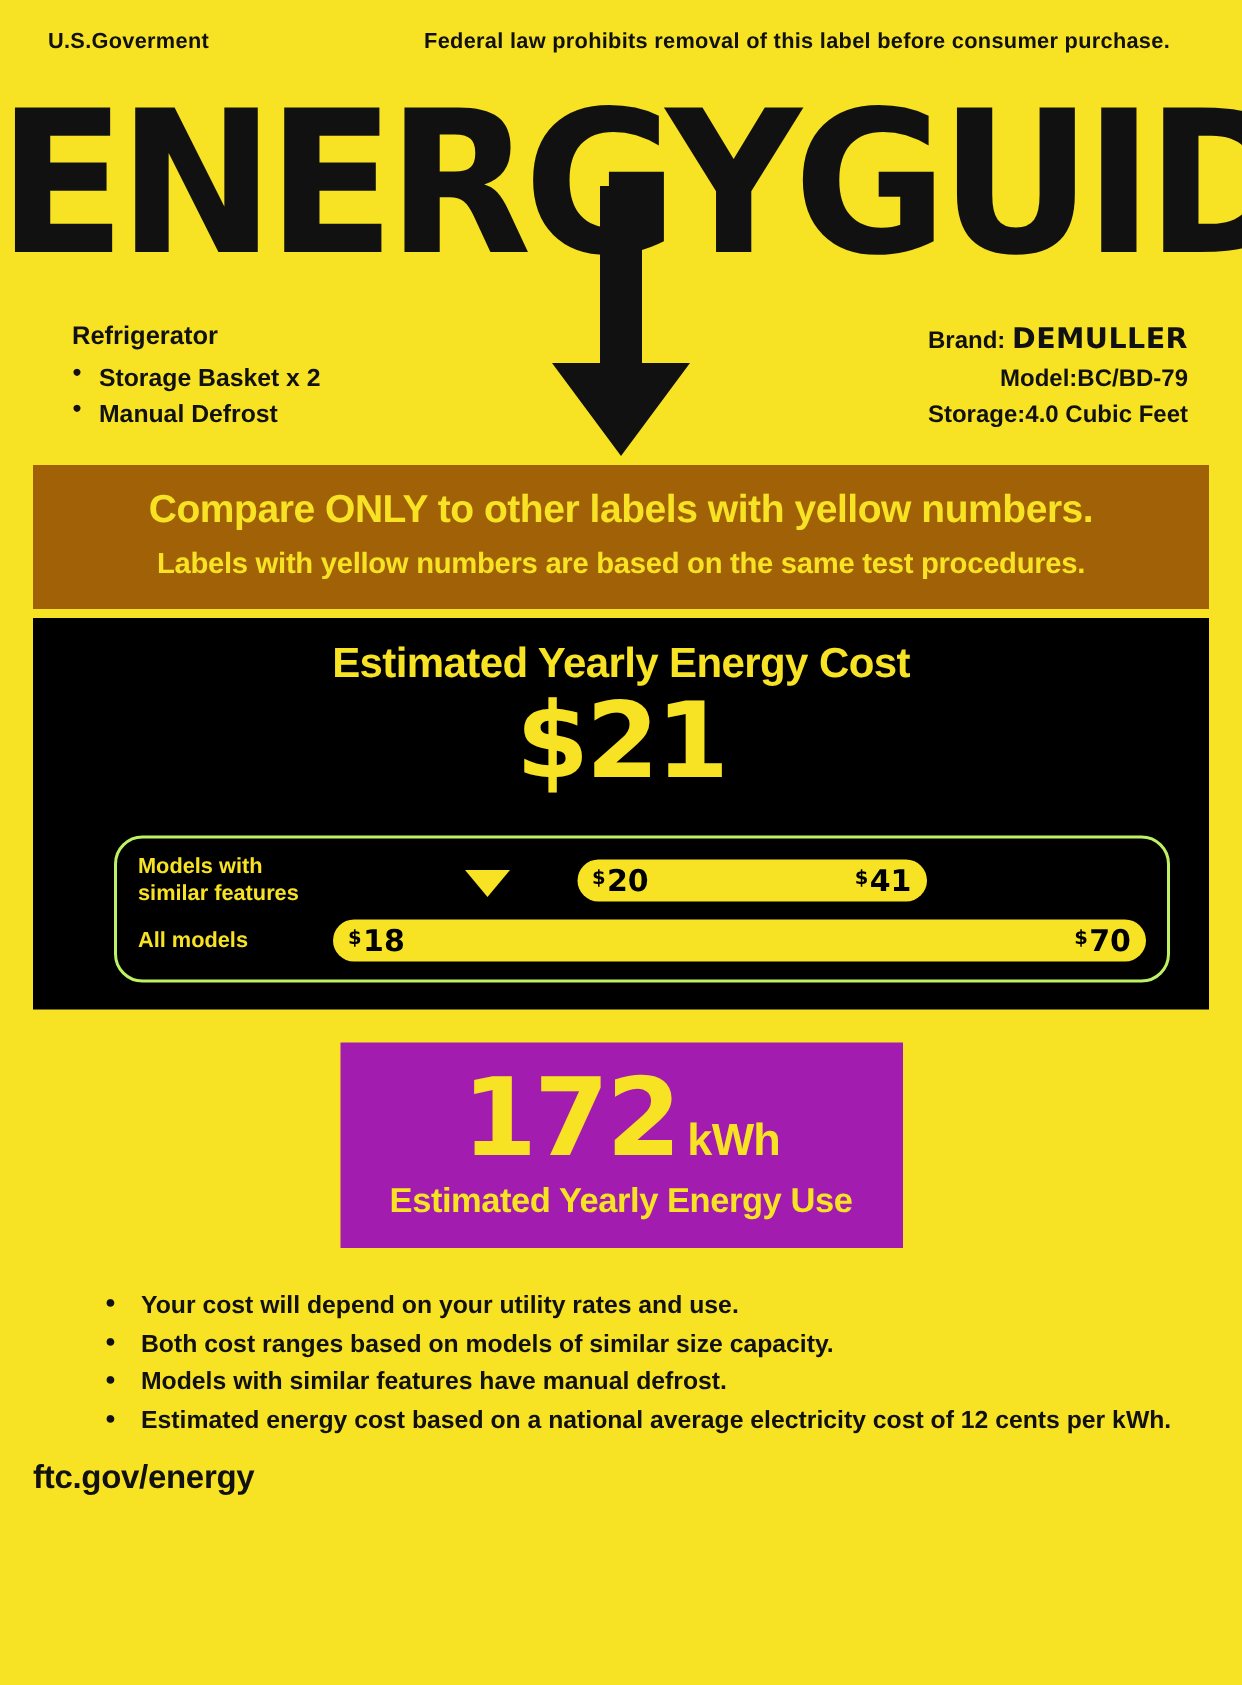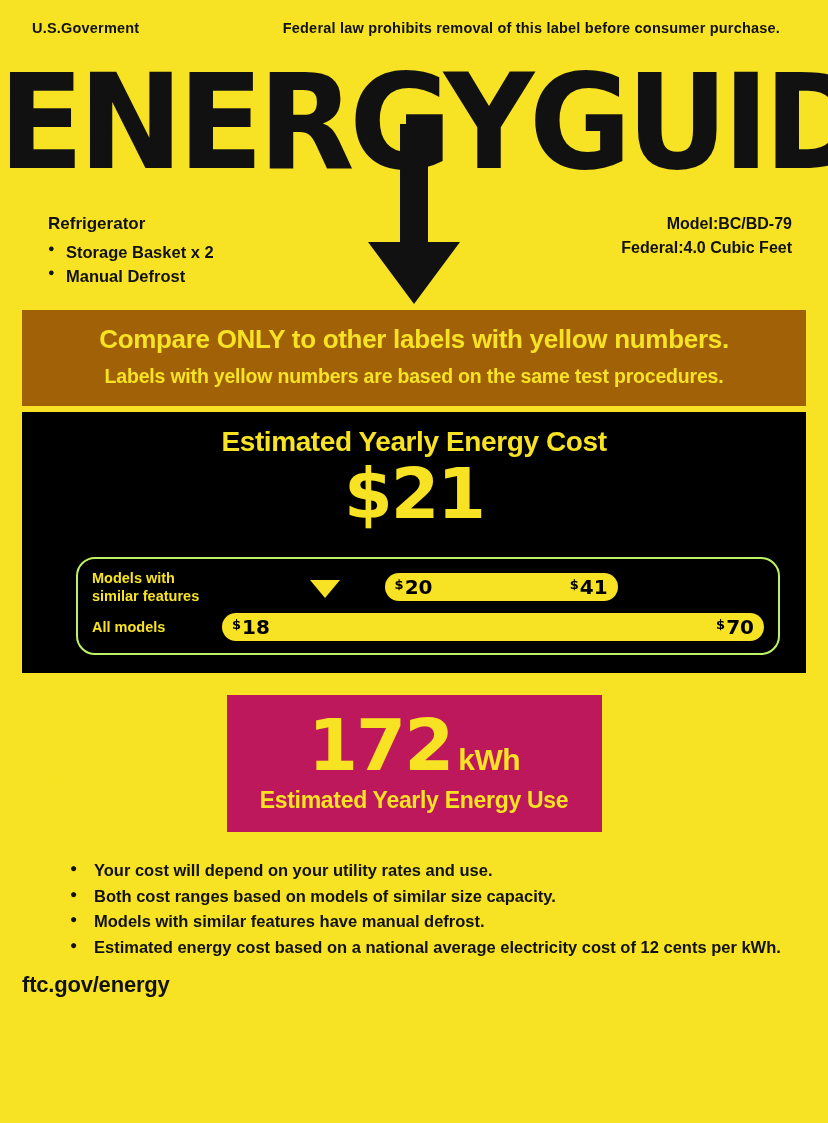--- a/index.html
+++ b/index.html
@@ -185,21 +185,21 @@
     font-size: 13.5px;
     font-weight: 700;
     color: #f7e323;
     letter-spacing: .2px;
     white-space: nowrap;
   }
 
   
   .kwh-wrap { display: flex; justify-content: center; margin-top: 22px; }
   .kwh-box {
-    background: #be185d;
+    background: #a21caf;
     color: #f7e323;
     width: 375px;
     padding: 16px 10px 18px 10px;
     text-align: center;
   }
   .kwh-num {
     font-family: "DejaVu Sans", sans-serif;
     font-size: 72px;
     font-weight: 700;
     line-height: .95;
@@ -265,22 +265,26 @@
 
   <div class="info-row">
     <div class="prod-left">
       <div class="ptype">Refrigerator</div>
       <ul>
         <li>Storage Basket x 2</li>
         <li>Manual Defrost</li>
       </ul>
     </div>
     <div class="prod-right">
+      <div class="brandline">
+        <span>Brand:</span>
+        <span class="brandname">DEMULLER</span>
+      </div>
       <div>Model:BC/BD-79</div>
-      <div>Federal:4.0 Cubic Feet</div>
+      <div>Storage:4.0 Cubic Feet</div>
     </div>
   </div>
 
   <div class="band-compare">
     <div class="line1">Compare ONLY to other labels with yellow numbers.</div>
     <div class="line2">Labels with yellow numbers are based on the same test procedures.</div>
   </div>
 
   <div class="band-cost">
     <div class="vlabel">CostRanges</div>

